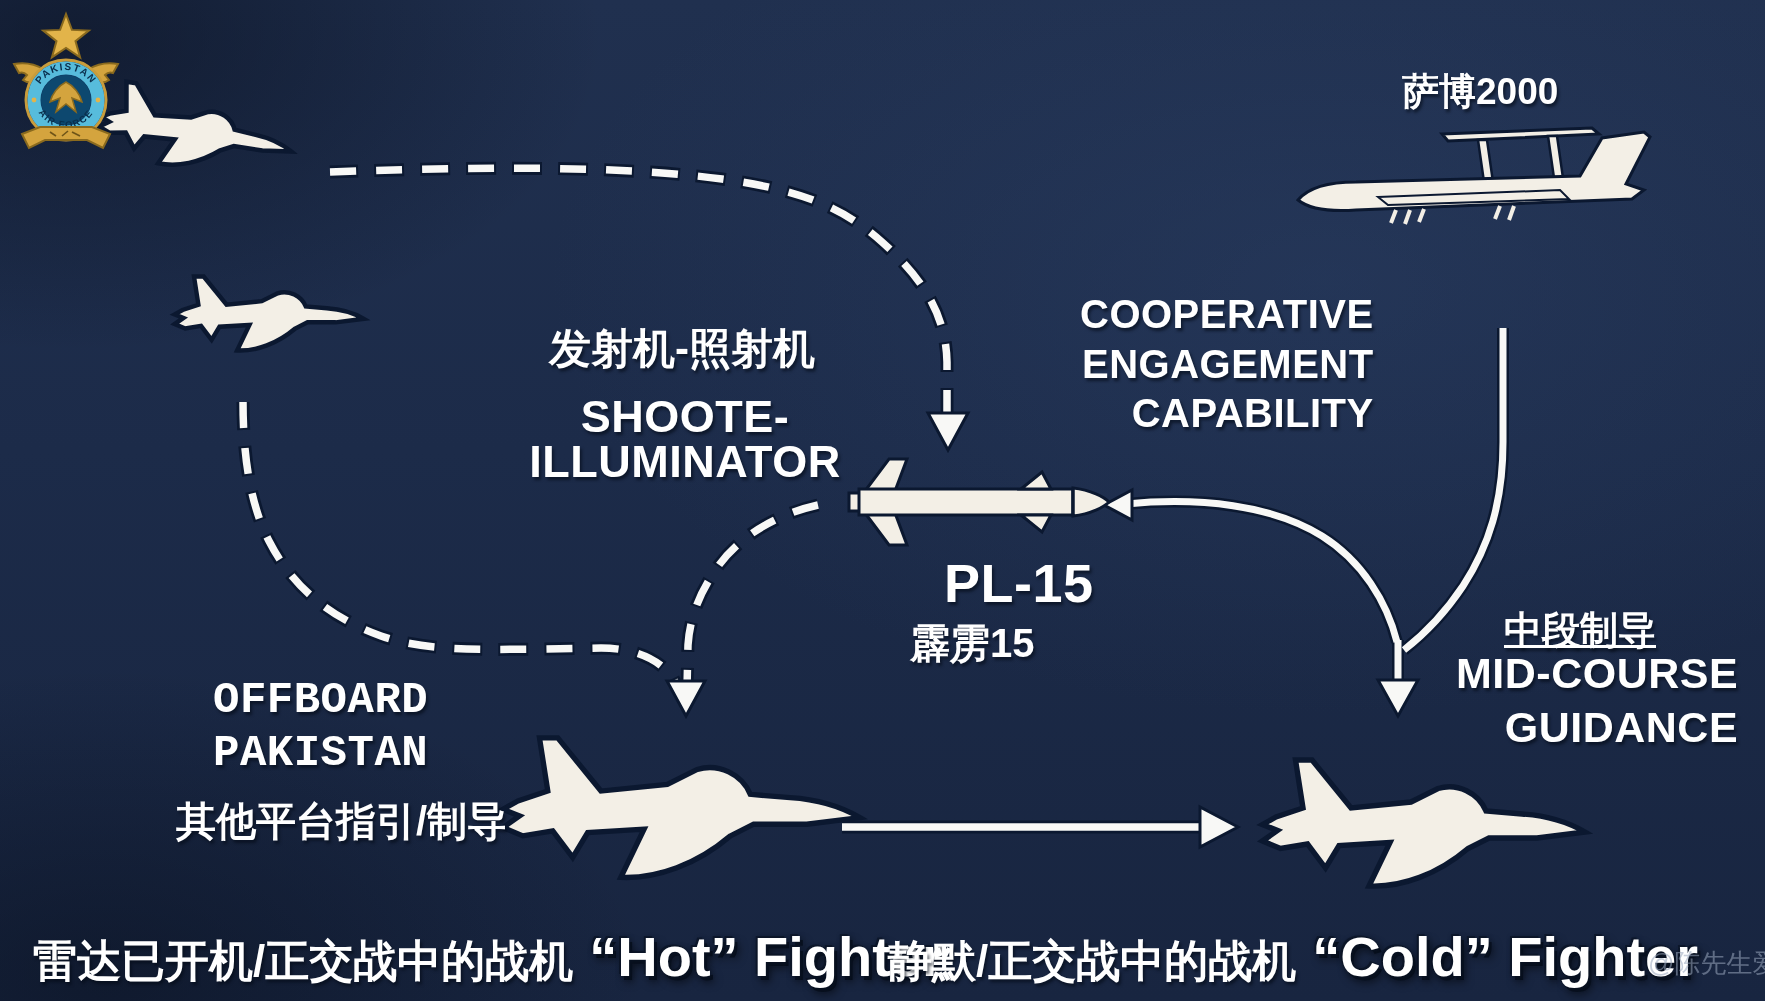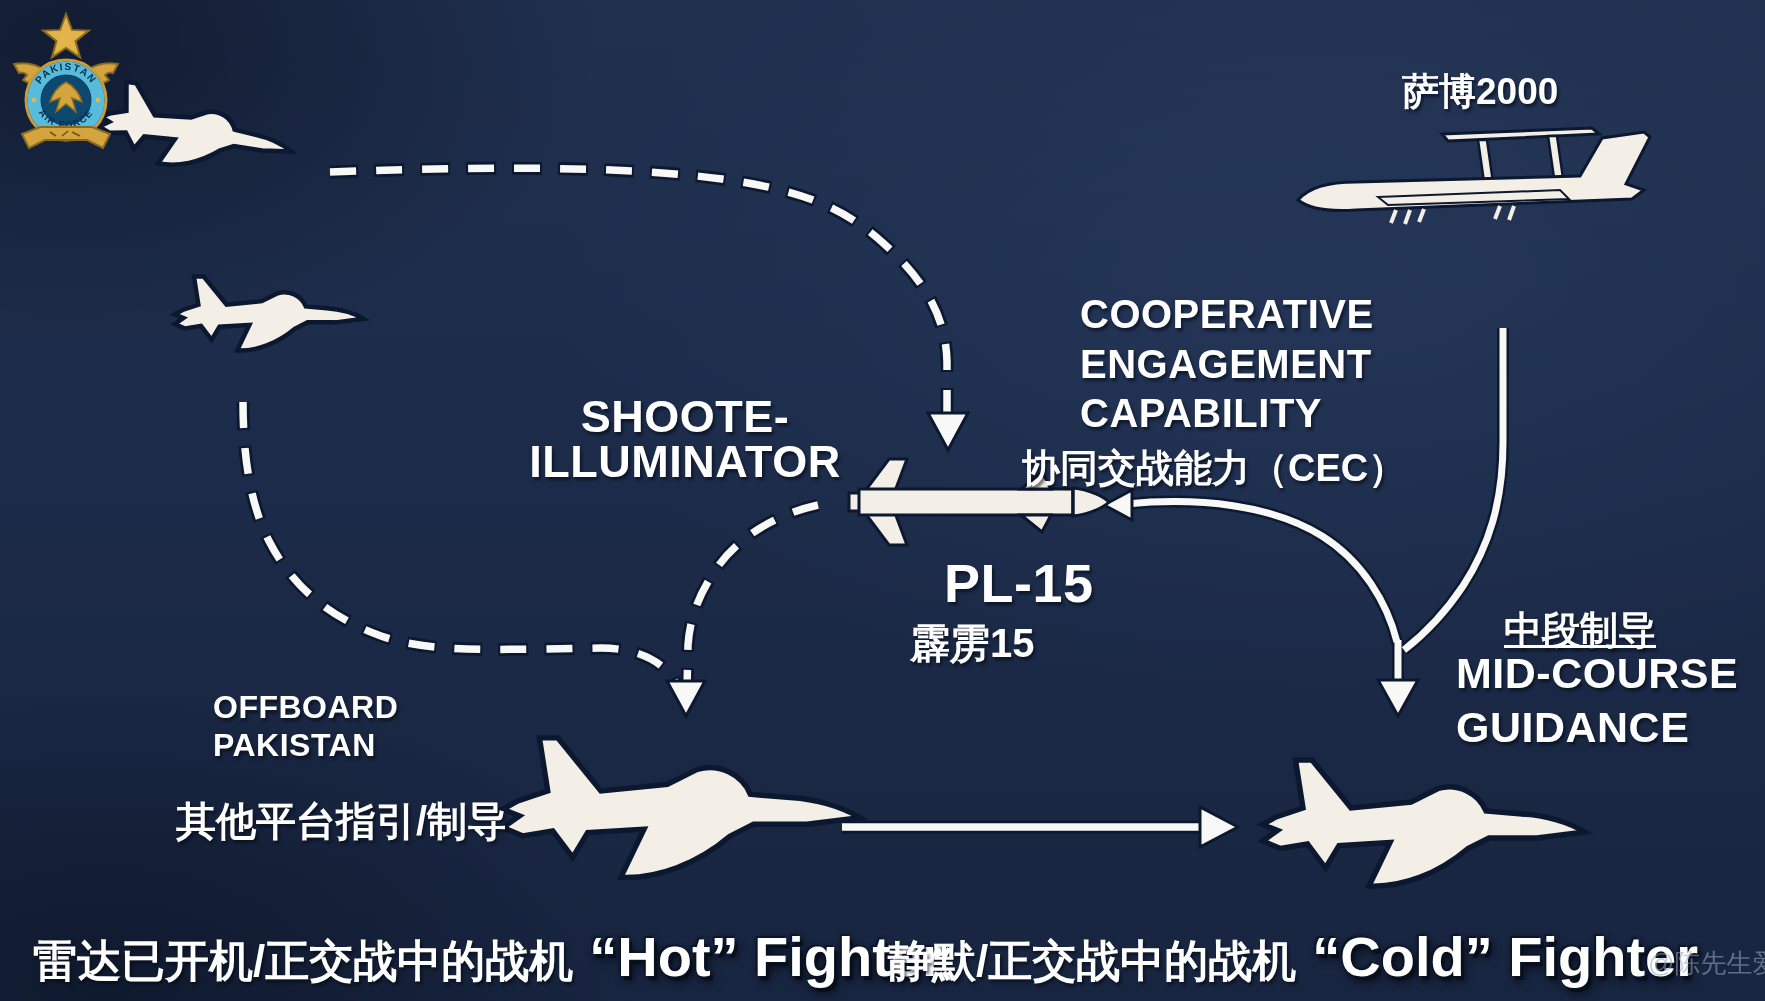--- a/index.html
+++ b/index.html
@@ -10,20 +10,21 @@
       radial-gradient(1250px 700px at 75% 28%, rgba(48,70,110,.35), rgba(0,0,0,0) 62%),
       radial-gradient(820px 480px at 4% 4%, rgba(6,12,26,.55), rgba(0,0,0,0) 65%),
       radial-gradient(900px 520px at 6% 98%, rgba(7,14,28,.5), rgba(0,0,0,0) 60%),
       linear-gradient(180deg,#20304f 0%,#1c2b49 45%,#182540 100%);
   }
   svg{position:absolute;left:0;top:0;}
   .lbl{
     position:absolute;color:#fff;white-space:nowrap;
     text-shadow:2px 3px 3px rgba(4,10,22,.6);
     line-height:1.18;
+    text-align:right;
   }
   .cjk{font-weight:600;}
   .en-h{font-weight:bold;letter-spacing:.5px;}
   .bigline{display:flex;align-items:baseline;gap:16px;}
   .fighter-word{
     font-weight:bold;font-size:56px;letter-spacing:0;
     text-shadow:0 0 5px #0a1426,3px 4px 0 rgba(7,14,28,.9),-2px -2px 0 rgba(7,14,28,.55),4px 6px 8px rgba(0,0,0,.6);
   }
   .watermark{
     position:absolute;color:#9aa7bd;opacity:.55;font-size:26px;white-space:nowrap;
@@ -145,46 +146,46 @@
       <g stroke="#6e5418" stroke-width="1.6">
         <line x1="40" y1="124" x2="46" y2="128"></line>
         <line x1="52" y1="128" x2="58" y2="123"></line>
         <line x1="62" y1="124" x2="70" y2="128"></line>
       </g>
     </g>
   </svg>
 
   <div class="lbl cjk" style="left:1402px;top:70px;font-size:37px;">萨博2000</div>
 
+  <div class="lbl cjk" style="left:549px;top:324px;font-size:42px;">发射机-照射机</div>
 
   <div class="lbl en-h" style="left:1080px;top:290px;font-size:40px;line-height:1.24;">
     <div>COOPERATIVE</div>
     <div>ENGAGEMENT</div>
     <div>CAPABILITY</div>
   </div>
 
   <div class="lbl en-h" style="left:512px;top:394px;width:346px;text-align:center;font-size:45px;line-height:1.0;">
     <div>SHOOTE-</div>
     <div>ILLUMINATOR</div>
   </div>
 
-  <div class="lbl cjk" style="left:1022px;top:446px;font-size:38px;">协同交战能力（CEC）</div>
 
   <div class="lbl en-h" style="left:902px;top:552px;font-size:54px;margin-left:42px;">PL-15</div>
 
   <div class="lbl cjk" style="left:910px;top:620px;font-size:40px;">霹雳15</div>
 
   <div class="lbl cjk" style="left:1504px;top:608px;font-size:38px;text-decoration:underline;">中段制导</div>
 
   <div class="lbl en-h" style="left:1456px;top:646px;font-size:43px;line-height:1.26;">
     <div>MID-COURSE</div>
     <div>GUIDANCE</div>
   </div>
 
-  <div class="lbl en-h" style="left:213px;top:688px;font-size:32px;line-height:1.2;">
+  <div class="lbl en-h" style="left:213px;top:674px;font-size:44px;line-height:1.2;font-family:Liberation Mono, monospace;">
     <div>OFFBOARD</div>
     <div>PAKISTAN</div>
   </div>
 
   <div class="lbl bigline" style="left:33px;top:924px;">
     <span class="cjk" style="font-size:44px;">雷达已开机/正交战中的战机</span>
     <span class="fighter-word">“Hot” Fighter</span>
   </div>
 
   <div class="lbl cjk" style="left:176px;top:798px;font-size:40px;">其他平台指引/制导</div>

